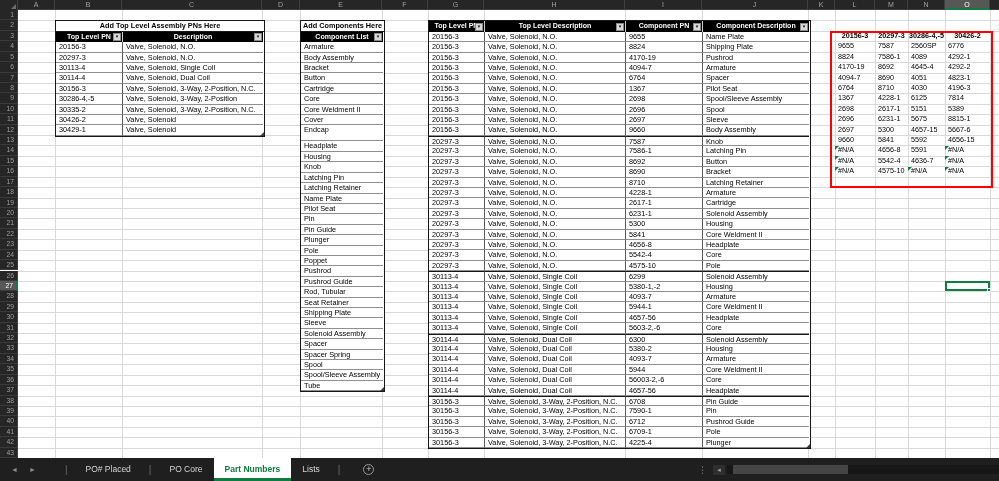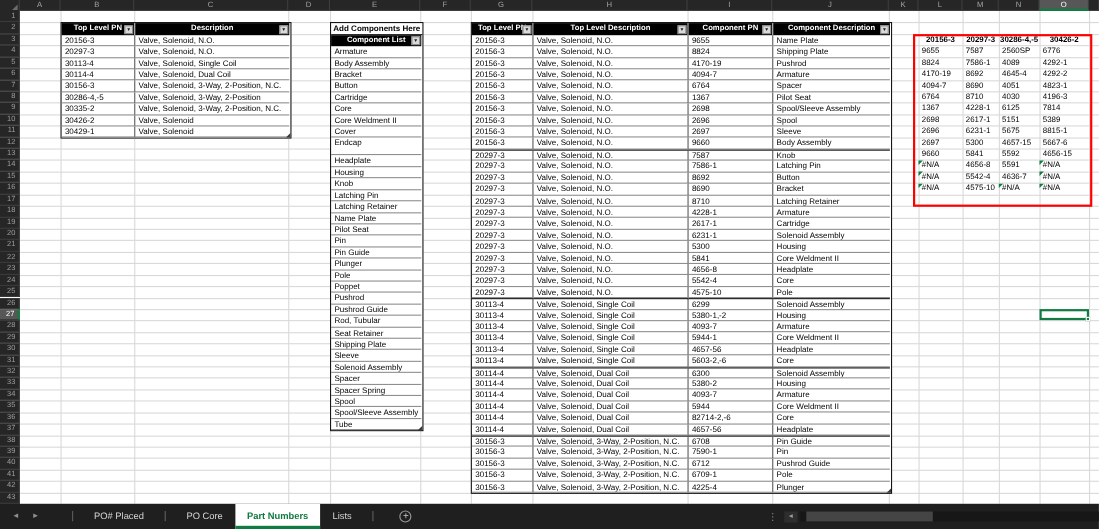--- a/index.html
+++ b/index.html
@@ -181,20 +181,21 @@
       <div class="hline" style="left: 18px; width: 981px; top: 374.7px;"></div>
       <div class="hline" style="left: 18px; width: 981px; top: 385.12px;"></div>
       <div class="hline" style="left: 18px; width: 981px; top: 395.54px;"></div>
       <div class="hline" style="left: 18px; width: 981px; top: 405.96px;"></div>
       <div class="hline" style="left: 18px; width: 981px; top: 416.38px;"></div>
       <div class="hline" style="left: 18px; width: 981px; top: 426.8px;"></div>
       <div class="hline" style="left: 18px; width: 981px; top: 437.22px;"></div>
       <div class="hline" style="left: 18px; width: 981px; top: 447.64px;"></div>
       <div class="hline" style="left: 18px; width: 981px; top: 458.06px;"></div>
       <div class="xl-table" style="left: 55px; top: 20.42px; width: 210px;">
+        <div class="tbl-title" style="height: 10.42px; line-height: 10.42px;">Add Top Level Assembly PNs Here</div>
         <div class="tbl-head-row">
           <div class="tbl-head-cell" style="width: 67px; height: 10.42px; line-height: 10.42px;">Top Level PN<div class="drop-btn">▼</div></div>
           <div class="tbl-head-cell" style="width: 140px; height: 10.42px; line-height: 10.42px;">Description<div class="drop-btn">▼</div></div>
         </div>
         <div class="tbl-row">
           <div class="tbl-cell" style="width: 67px; height: 10.42px; line-height: 9.42px;">20156-3</div>
           <div class="tbl-cell" style="width: 140px; height: 10.42px; line-height: 9.42px;">Valve, Solenoid, N.O.</div>
         </div>
         <div class="tbl-row">
           <div class="tbl-cell" style="width: 67px; height: 10.42px; line-height: 9.42px;">20297-3</div>
@@ -537,21 +538,21 @@
         </div>
         <div class="tbl-row">
           <div class="tbl-cell" style="width: 56px; height: 10.42px; line-height: 9.42px;">30114-4</div>
           <div class="tbl-cell" style="width: 141px; height: 10.42px; line-height: 9.42px;">Valve, Solenoid, Dual Coil</div>
           <div class="tbl-cell" style="width: 77px; height: 10.42px; line-height: 9.42px;">5944</div>
           <div class="tbl-cell" style="width: 106px; height: 10.42px; line-height: 9.42px;">Core Weldment II</div>
         </div>
         <div class="tbl-row">
           <div class="tbl-cell" style="width: 56px; height: 10.42px; line-height: 9.42px;">30114-4</div>
           <div class="tbl-cell" style="width: 141px; height: 10.42px; line-height: 9.42px;">Valve, Solenoid, Dual Coil</div>
-          <div class="tbl-cell" style="width: 77px; height: 10.42px; line-height: 9.42px;">82714-2,-6</div>
+          <div class="tbl-cell" style="width: 77px; height: 10.42px; line-height: 9.42px;">56003-2,-6</div>
           <div class="tbl-cell" style="width: 106px; height: 10.42px; line-height: 9.42px;">Core</div>
         </div>
         <div class="tbl-row">
           <div class="tbl-cell" style="width: 56px; height: 10.42px; line-height: 9.42px;">30114-4</div>
           <div class="tbl-cell" style="width: 141px; height: 10.42px; line-height: 9.42px;">Valve, Solenoid, Dual Coil</div>
           <div class="tbl-cell" style="width: 77px; height: 10.42px; line-height: 9.42px;">4657-56</div>
           <div class="tbl-cell" style="width: 106px; height: 10.42px; line-height: 9.42px;">Headplate</div>
         </div>
         <div class="tbl-row grp">
           <div class="tbl-cell" style="width: 56px; height: 10.42px; line-height: 9.42px;">30156-3</div>

